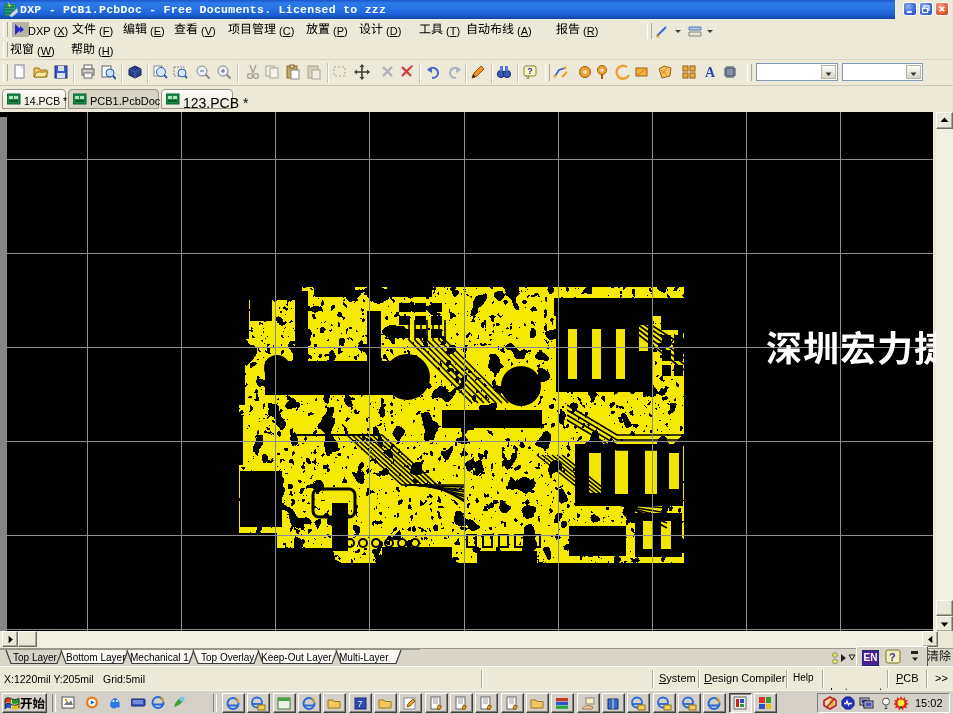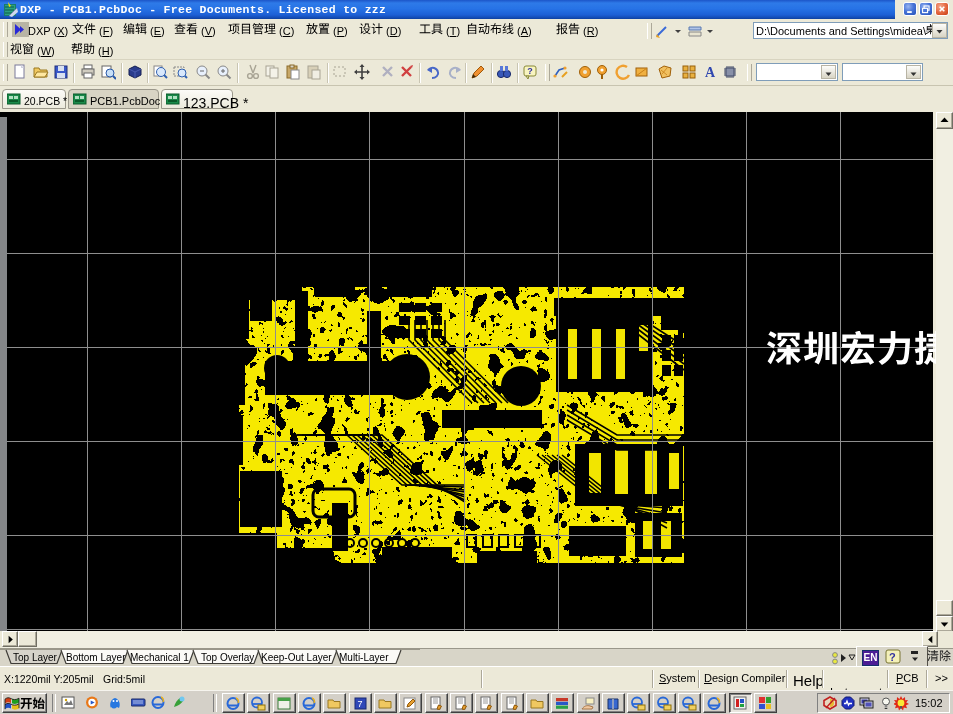--- a/index.html
+++ b/index.html
@@ -110,32 +110,20 @@
     <div class="abs" style="left:98px;top:26px;font-size:11px;color:#000;">(<u>H</u>)</div>
     <div class="grip" style="left:647px;top:4px;height:16px;"></div>
     <svg class="abs" style="left:655px;top:5px" width="60" height="16" viewBox="0 0 60 16">
  <path d="M2 12l9-9" stroke="#3a6ad8" stroke-width="2"></path>
  <path d="M1 13l4 1-3-4z" fill="#e8a020"></path>
  <path d="M20 6l3 3 3-3z" fill="#404040"></path>
  <path d="M34 3h12v3h-12z" fill="#b0c4e8" stroke="#5878b0" stroke-width="1"></path>
  <path d="M34 8h12v4h-12z" fill="#e8e4d0" stroke="#888" stroke-width="1"></path>
  <path d="M52 6l3 3 3-3z" fill="#404040"></path>
 </svg>
-    <div class="abs" style="left:753px;top:3px;width:195px;height:17px;background:#fff;
- border:1px solid #7f9db9;box-sizing:border-box;overflow:hidden;">
- <div class="abs" style="left:2px;top:2px;font-size:11px;white-space:nowrap;">D:\Documents and Settings\midea\</div>
- <svg style="position:absolute;left:171px;top:1px;" width="13" height="15" viewBox="0 0 13 15">
-        <path transform="translate(0.0,9.35) scale(0.011000,-0.011000)" d="M237 450H761V372H237ZM237 581H761V505H237ZM163 639V315H460V245H54V181H394C304 98 162 26 37 -9C52 -24 74 -51 85 -69C216 -24 367 65 460 167V-80H536V167C627 63 775 -22 914 -65C926 -46 946 -17 963 -2C830 30 690 98 603 181H947V245H536V315H838V639H528V707H906V769H528V840H451V639Z" fill="#000"></path>
-      </svg>
- <div class="abs" style="right:0;top:0;width:15px;height:15px;background:linear-gradient(180deg,#fdfdfb,#d8d4c4);border:1px solid #b8b4a4;box-sizing:border-box;">
-  <svg width="13" height="13" viewBox="0 0 13 13">
-          <path d="M3.5 5l3 3.4 3-3.4z" fill="#333"></path>
-        </svg>
- </div>
-    </div>
   </div>
 <div class="abs" style="left:0;top:60px;width:953px;height:26px;background:#ECE9D8;border-bottom:1px solid #c8c4b0;box-sizing:border-box;">
     <div class="grip" style="left:3px;top:4px;height:17px;"></div>
     <svg class="abs" style="left:12px;top:4px" width="16" height="16" viewBox="0 0 16 16">
       <rect x="3" y="1" width="9" height="13" fill="#fff" stroke="#7a7a9a"></rect>
       <path d="M9 1l3 3h-3z" fill="#d0d0e0"></path>
     </svg>
     <svg class="abs" style="left:33px;top:4px" width="16" height="16" viewBox="0 0 16 16">
       <path d="M1 4h5l1 2h7v7H1z" fill="#f0c860" stroke="#9a7820"></path>
       <path d="M1 13l3-5h11l-3 5z" fill="#ffe8a0" stroke="#9a7820"></path>
@@ -296,21 +284,21 @@
     </div>
   </div>
 <div class="abs" style="left:0;top:86px;width:953px;height:26px;background:#ECE9D8;">
     <div class="abs" style="left:2px;top:3px;width:64px;height:20px;background:linear-gradient(180deg,#fcfbf7,#eceadc);border:1px solid #9a978a;border-radius:4px 4px 0 0;box-sizing:border-box;">
       <svg class="abs" style="left:4px;top:3px" width="14" height="12" viewBox="0 0 14 12">
         <rect x="0" y="1" width="13" height="10" fill="#1a8a4a" stroke="#0a5a2a"></rect>
         <rect x="2" y="3" width="4" height="3" fill="#b0e0c0"></rect>
         <rect x="7" y="3" width="4" height="3" fill="#b0e0c0"></rect>
         <rect x="2" y="7" width="9" height="2" fill="#0a5a2a"></rect>
       </svg>
-      <div class="abs" style="left:21px;top:4.5px;font-size:10.5px;color:#000;white-space:nowrap">20.PCB *</div>
+      <div class="abs" style="left:21px;top:4.5px;font-size:10.5px;color:#000;white-space:nowrap">14.PCB *</div>
     </div>
     <div class="abs" style="left:68px;top:3px;width:91px;height:20px;background:#d8d4c4;border:1px solid #9a978a;border-radius:4px 4px 0 0;box-sizing:border-box;">
       <svg class="abs" style="left:4px;top:3px" width="14" height="12" viewBox="0 0 14 12">
         <rect x="0" y="1" width="13" height="10" fill="#1a8a4a" stroke="#0a5a2a"></rect>
         <rect x="2" y="3" width="4" height="3" fill="#b0e0c0"></rect>
         <rect x="7" y="3" width="4" height="3" fill="#b0e0c0"></rect>
         <rect x="2" y="7" width="9" height="2" fill="#0a5a2a"></rect>
       </svg>
       <div class="abs" style="left:21px;top:4.5px;font-size:11px;color:#000;white-space:nowrap">PCB1.PcbDoc</div>
     </div>
@@ -561,21 +549,21 @@
       <path transform="translate(0.0,10.2) scale(0.012000,-0.012000)" d="M82 772C137 742 207 695 241 662L287 721C252 752 181 796 126 823ZM35 506C93 475 166 427 201 394L246 453C209 486 135 531 78 559ZM66 -21 134 -66C182 28 240 154 282 261L222 305C175 190 111 57 66 -21ZM431 212H793V134H431ZM431 268V342H793V268ZM575 840V762H319V704H575V640H343V585H575V516H281V458H950V516H649V585H888V640H649V704H913V762H649V840ZM361 400V-79H431V77H793V5C793 -7 788 -11 774 -12C760 -13 712 -13 662 -11C671 -29 680 -57 684 -76C755 -76 800 -76 828 -64C856 -53 864 -33 864 4V400Z" fill="#222"></path>
       <path transform="translate(12.0,10.2) scale(0.012000,-0.012000)" d="M474 221C440 149 389 74 336 22C353 12 382 -8 394 -19C445 36 502 122 541 202ZM764 200C817 136 879 47 907 -10L967 25C938 81 877 166 820 229ZM78 800V-77H145V732H274C250 665 219 576 189 505C266 426 285 358 285 303C285 271 279 244 262 233C254 226 243 224 229 223C213 222 191 222 167 225C178 205 184 177 185 158C209 157 236 157 257 159C278 162 297 168 311 179C340 199 352 241 352 296C351 358 333 430 256 513C292 592 331 691 362 774L314 803L303 800ZM371 345V276H634V7C634 -6 630 -11 614 -11C600 -12 551 -12 495 -10C507 -30 517 -59 521 -79C593 -79 639 -78 668 -66C697 -55 706 -34 706 7V276H954V345H706V467H860V533H465V467H634V345ZM661 847C595 727 470 611 344 546C362 532 383 509 394 492C493 549 590 634 664 730C749 624 835 557 924 501C935 522 957 546 975 561C882 611 789 678 702 784L725 822Z" fill="#222"></path>
     </svg>
   </div>
 <div class="abs" style="left:0;top:666px;width:953px;height:24px;background:#ECE9D8;border-top:1px solid #fff;box-sizing:border-box;padding-left:12px;">
 <div class="abs" style="left:4px;top:6px;font-size:10.5px;color:#000;">X:1220mil Y:205mil</div>
 <div class="abs" style="left:103px;top:6px;font-size:10.5px;color:#000;">Grid:5mil</div>
 <div class="abs" style="left:481px;top:3px;width:1px;height:18px;background:#aca899;border-right:1px solid #fff;"></div>
 <div class="abs" style="left:659px;top:5px;font-size:11px;color:#000;"><u>S</u>ystem</div>
     <div class="abs" style="left:704px;top:5px;font-size:11px;color:#000;"><u>D</u>esign Compiler</div>
-    <div class="abs" style="left:793px;top:5px;font-size:15px;color:#000;">Help</div>
+    <div class="abs" style="left:793px;top:5px;font-size:10px;color:#000;">Help</div>
     <div class="abs" style="left:830px;top:19px;font-size:11px;color:#000;text-align:right;"><u>I</u>nstruments</div>
     <div class="abs" style="left:896px;top:5px;font-size:11px;color:#000;"><u>P</u>CB</div>
     <div class="abs" style="left:935px;top:5px;font-size:11px;color:#000;">&gt;&gt;</div>
     <div class="abs" style="left:652px;top:3px;width:1px;height:18px;background:#aca899;border-right:1px solid #fff;"></div>
     <div class="abs" style="left:698px;top:3px;width:1px;height:18px;background:#aca899;border-right:1px solid #fff;"></div>
     <div class="abs" style="left:786px;top:3px;width:1px;height:18px;background:#aca899;border-right:1px solid #fff;"></div>
     <div class="abs" style="left:822px;top:3px;width:1px;height:18px;background:#aca899;border-right:1px solid #fff;"></div>
     <div class="abs" style="left:887px;top:3px;width:1px;height:18px;background:#aca899;border-right:1px solid #fff;"></div>
     <div class="abs" style="left:926px;top:3px;width:1px;height:18px;background:#aca899;border-right:1px solid #fff;"></div>
   </div>

